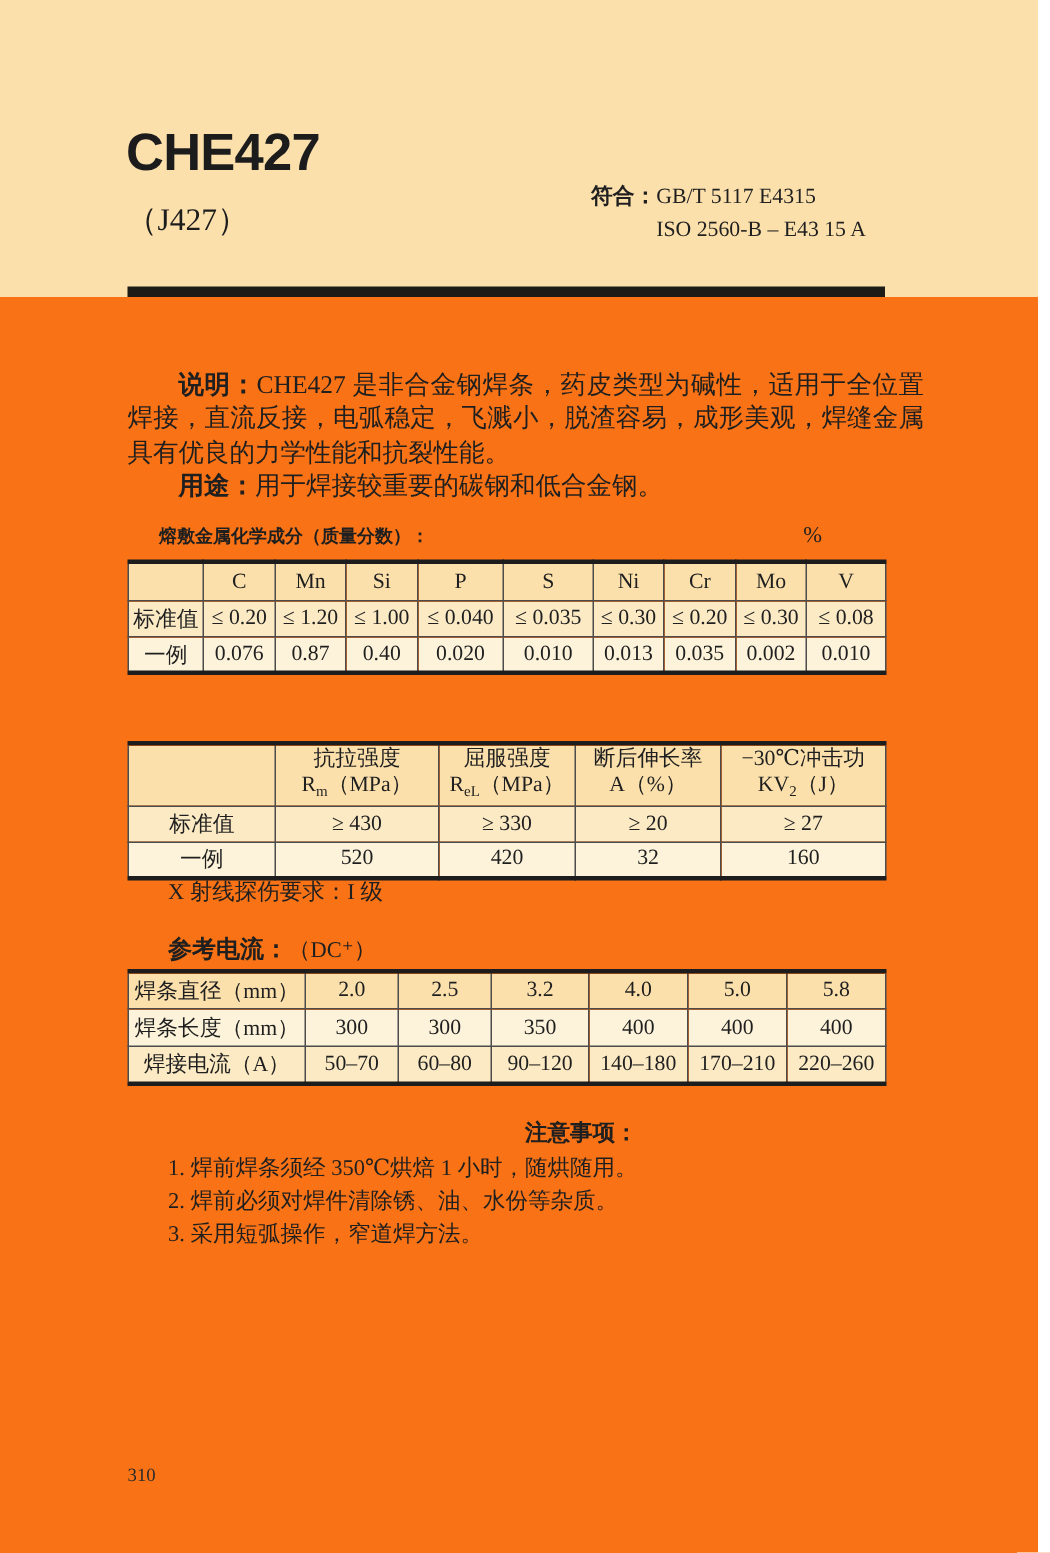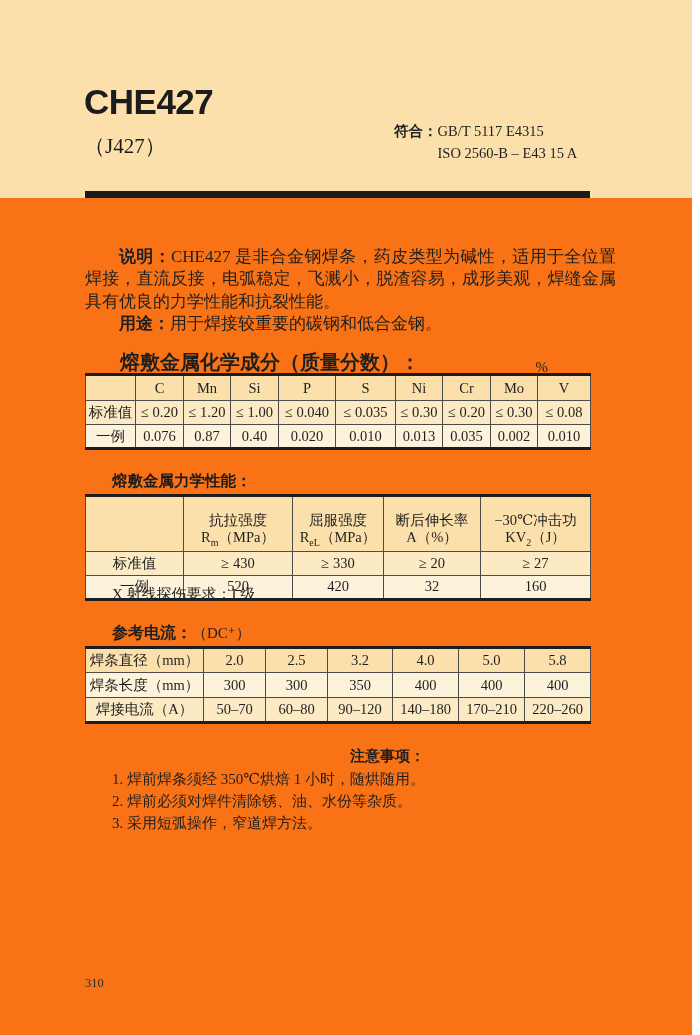--- a/index.html
+++ b/index.html
@@ -16,35 +16,35 @@
 
   .desc{position:absolute;left:85px;top:246px;width:531px;font-size:17px;line-height:22.4px;
         text-align:justify;}
   .desc p{margin:0;text-indent:2em;}
   .b{font-weight:bold;font-family:"Liberation Sans","DejaVu Sans",sans-serif;text-align:right;}
 
   .sec-head{position:absolute;font-size:15.5px;font-weight:bold;
             font-family:"Liberation Sans","DejaVu Sans",sans-serif;color:#1c1c1c;white-space:nowrap;}
   .chem-headrow{position:absolute;left:85px;top:349px;width:505px;display:flex;
                 justify-content:space-between;align-items:flex-end;}
-  .chem-headrow .sec-inline{font-size:20px;font-weight:bold;
-                font-family:Liberation Serif, serif;margin-left:35px;white-space:nowrap;}
+  .chem-headrow .sec-inline{font-size:12px;font-weight:bold;
+                font-family:Liberation Serif, serif;margin-left:21px;white-space:nowrap;}
   .chem-headrow .unit{font-size:15px;margin-right:42px;font-family:"Liberation Serif","DejaVu Serif",serif;font-weight:normal;}
 
   table.tbl{position:absolute;left:85px;border-collapse:collapse;table-layout:fixed;
             font-size:14.5px;text-align:center;width:505px;
             border-top:3px solid #1d1d1d;border-bottom:3px solid #1d1d1d;}
   table.tbl th,table.tbl td{border:1px solid #4c4c4c;font-weight:normal;padding:0;overflow:hidden;white-space:nowrap;}
   tr.hrow{background:#fbe0ac;height:26px;}
   tr.r-med{background:#fbeac4;height:24px;}
   tr.r-light{background:#fdf3da;height:24px;}
   .chem{top:373px;}
   .mech{top:494px;}
   .mech tr.hrow{height:40px;}
-  .mh1{line-height:18px;margin-top:14px;}
+  .mh1{line-height:18px;margin-top:0;}
   .mh2{line-height:17px;}
   .mh2 sub{font-size:10px;}
   .cur{top:646px;}
   .cur tr{height:25px;}
 
   .xray{position:absolute;left:112px;top:585px;font-size:15px;white-space:nowrap;}
   .mech-head{left:112px;top:471px;}
   .cur-head{position:absolute;left:112px;top:623px;white-space:nowrap;}
   .cur-head .note{font-weight:normal;font-family:"Liberation Serif","DejaVu Serif",serif;font-size:15px;}
   .notes{position:absolute;left:112px;top:745px;font-size:15px;line-height:22px;}
@@ -125,21 +125,20 @@
       <td>0.020</td>
       <td>0.010</td>
       <td>0.013</td>
       <td>0.035</td>
       <td>0.002</td>
       <td>0.010</td>
     </tr>
   </tbody>
     </table>
 
-  <div class="sec-head mech-head">熔敷金属力学性能：</div>
 
   <table class="tbl mech">
     <colgroup>
       <col style="width:98px">
         <col style="width:109px">
         <col style="width:91px">
         <col style="width:97px">
         <col style="width:110px">
     </colgroup>
     <tbody>

